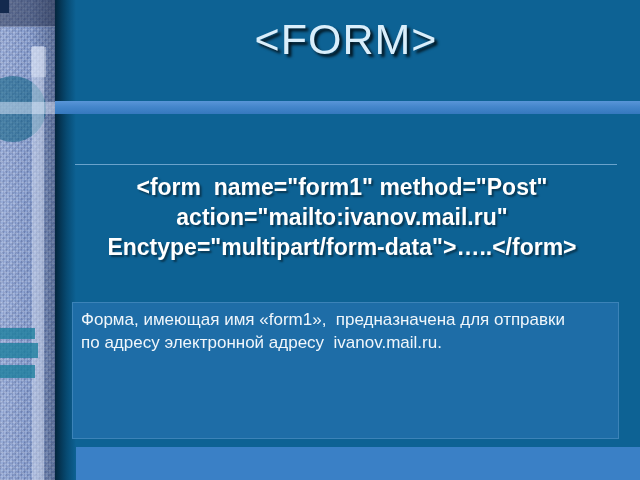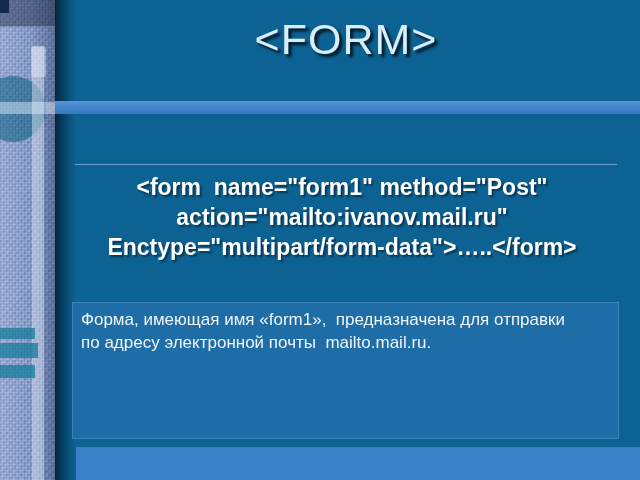--- a/index.html
+++ b/index.html
@@ -104,16 +104,16 @@
   <div class="divider"></div>
 
   <div class="code">
     <span class="code-line">&lt;form  name="form1" method="Post"</span>
     <span class="code-line">action="mailto:ivanov.mail.ru"</span>
     <span class="code-line">Enctype="multipart/form-data"&gt;…..&lt;/form&gt;</span>
   </div>
 
   <div class="textbox">
     <p>Форма, имеющая имя «form1»,  предназначена для отправки
-по адресу электронной почты  mailto.mail.ru.</p>
+по адресу электронной адресу  ivanov.mail.ru.</p>
   </div>
 
 </div>
 
 </body></html>

